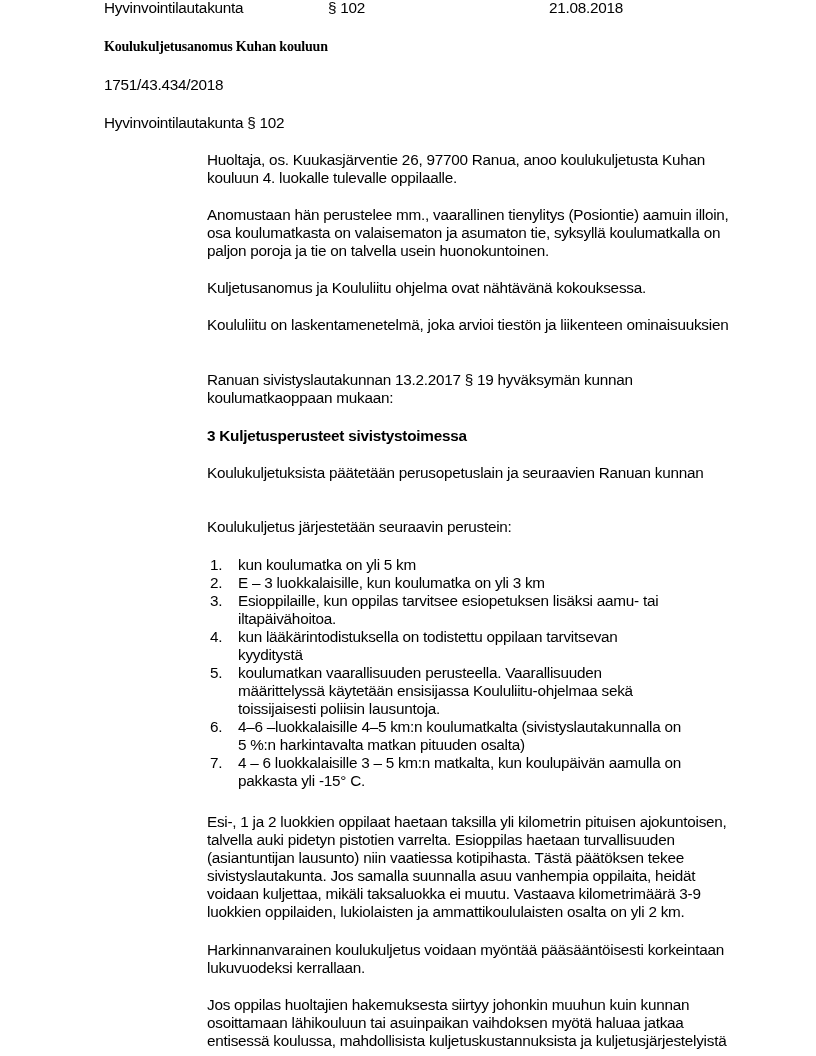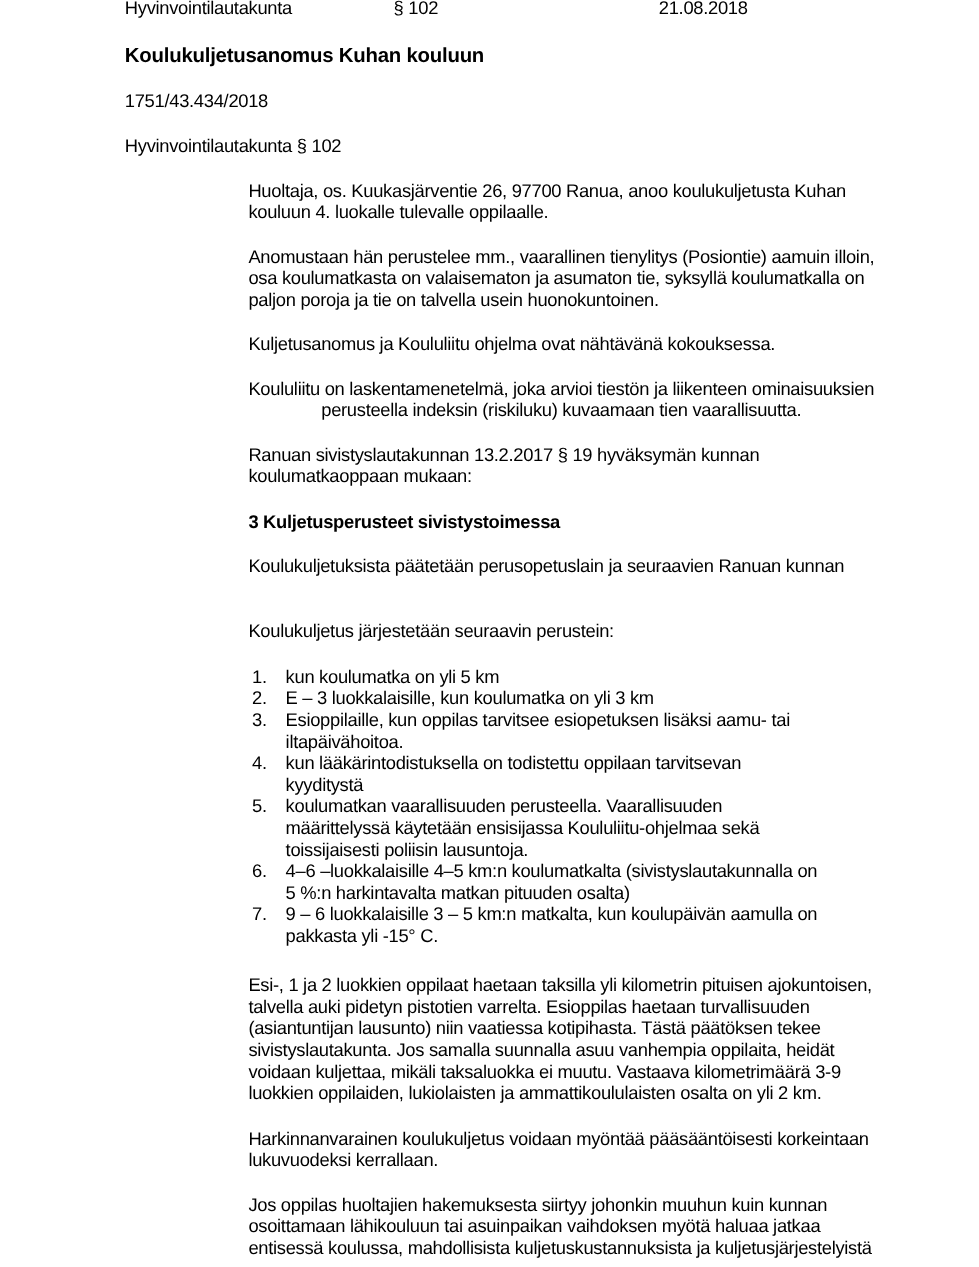--- a/index.html
+++ b/index.html
@@ -3,21 +3,21 @@
 <meta charset="utf-8">
 <style>
   html, body { margin: 0; padding: 0; background: #ffffff; }
   body {
     width: 816px; height: 1056px; position: relative; overflow: hidden;
     font-family: "Liberation Sans", sans-serif; color: #000000;
     font-size: 15.3px; letter-spacing: -0.25px;
   }
   .abs { position: absolute; white-space: nowrap; line-height: 18px; margin-left: 28px; }
   .hdr { top: 0px; }
-  .title { font-weight: bold; font-size: 17px; letter-spacing: -0.2px; }
+  .title { font-weight: bold; font-size: 14px; letter-spacing: -0.2px; font-family: Liberation Serif, serif; }
   .line { display: block; white-space: nowrap; height: 18px; line-height: 18px; margin-left: 44px; }
   .para { position: absolute; left: 163px; }
   .subhead { font-weight: bold; text-align: center; }
   .list { position: absolute; left: 163px; }
   .li-row { position: relative; }
   .li-num { position: absolute; left: 3px; }
   .li-text { margin-left: 31px; }
 </style>
 </head>
 <body>
@@ -42,21 +42,20 @@
   <span class="line">osa koulumatkasta on valaisematon ja asumaton tie, syksyllä koulumatkalla on</span>
   <span class="line">paljon poroja ja tie on talvella usein huonokuntoinen.</span>
 </div>
 
 <div class="para" style="top:279px;">
   <span class="line">Kuljetusanomus ja Koululiitu ohjelma ovat nähtävänä kokouksessa.</span>
 </div>
 
 <div class="para" style="top:316px;text-align:center;">
   <span class="line">Koululiitu on laskentamenetelmä, joka arvioi tiestön ja liikenteen ominaisuuksien</span>
-  <span class="line">perusteella indeksin (riskiluku) kuvaamaan tien vaarallisuutta.</span>
 </div>
 
 <div class="para" style="top:371px;">
   <span class="line">Ranuan sivistyslautakunnan 13.2.2017 § 19 hyväksymän kunnan</span>
   <span class="line">koulumatkaoppaan mukaan:</span>
 </div>
 
 <div class="para subhead" style="top:427px;">
   <span class="line">3 Kuljetusperusteet sivistystoimessa</span>
 </div>
@@ -107,21 +106,21 @@
   <div class="li-row">
     <span class="li-num line">6.</span>
     <div class="li-text">
       <span class="line">4–6 –luokkalaisille 4–5 km:n koulumatkalta (sivistyslautakunnalla on</span>
       <span class="line">5 %:n harkintavalta matkan pituuden osalta)</span>
     </div>
   </div>
   <div class="li-row">
     <span class="li-num line">7.</span>
     <div class="li-text">
-      <span class="line">9 – 6 luokkalaisille 3 – 5 km:n matkalta, kun koulupäivän aamulla on</span>
+      <span class="line">4 – 6 luokkalaisille 3 – 5 km:n matkalta, kun koulupäivän aamulla on</span>
       <span class="line">pakkasta yli -15° C.</span>
     </div>
   </div>
 </div>
 
 <div class="para" style="top:813px;">
   <span class="line">Esi-, 1 ja 2 luokkien oppilaat haetaan taksilla yli kilometrin pituisen ajokuntoisen,</span>
   <span class="line">talvella auki pidetyn pistotien varrelta. Esioppilas haetaan turvallisuuden</span>
   <span class="line">(asiantuntijan lausunto) niin vaatiessa kotipihasta. Tästä päätöksen tekee</span>
   <span class="line">sivistyslautakunta. Jos samalla suunnalla asuu vanhempia oppilaita, heidät</span>

